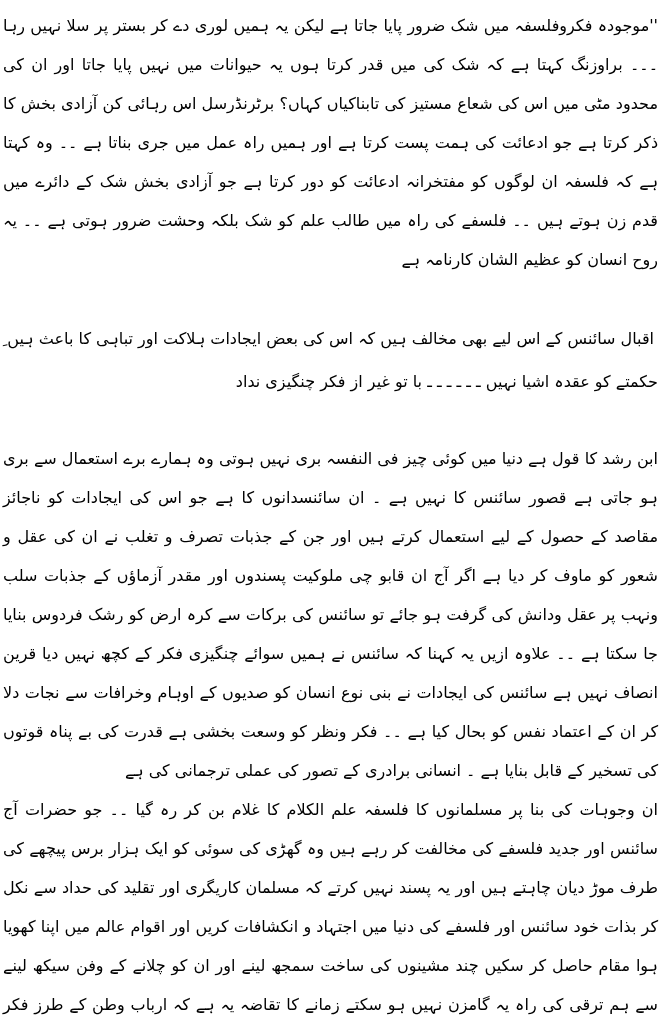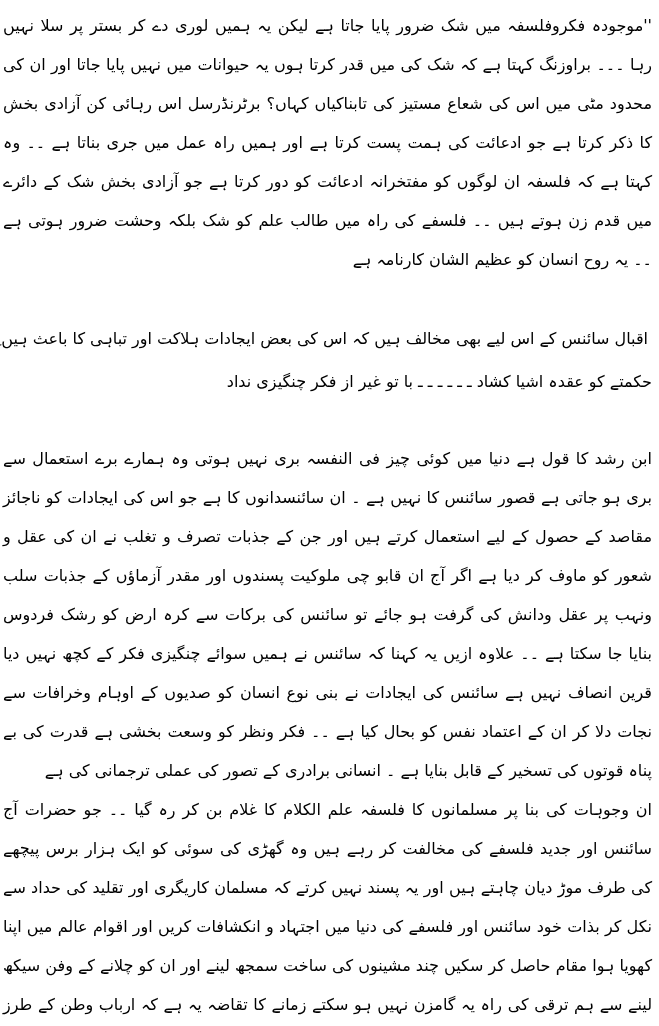--- a/index.html
+++ b/index.html
@@ -13,21 +13,21 @@
     height: 1026px;
     margin: 0 auto;
     background: #ffffff;
     color: #000000;
     overflow: hidden;
     direction: rtl;
     font-family: "DejaVu Sans", sans-serif;
     font-size: 16px;
     line-height: 39px;
     box-sizing: border-box;
-    padding: 6px 7px 0 3px;
+    padding: 6px 1px 0 3px;
   }
   .para {
     text-align: justify;
     text-align-last: auto;
     margin: 0;
   }
   .single-line {
     text-align: right;
     white-space: nowrap;
     margin: 4px;
@@ -42,19 +42,19 @@
 </style>
 </head>
 <body>
 
 <div class="page">
 
   <p class="para">''موجودہ فکروفلسفہ میں شک ضرور پایا جاتا ہے لیکن یہ ہمیں لوری دے کر بستر پر سلا نہیں رہا ۔۔۔ براوزنگ کہتا ہے کہ شک کی میں قدر کرتا ہوں یہ حیوانات میں نہیں پایا جاتا اور ان کی محدود مٹی میں اس کی شعاع مستیز کی تابناکیاں کہاں؟ برٹرنڈرسل اس رہائی کن آزادی بخش کا ذکر کرتا ہے جو ادعائت کی ہمت پست کرتا ہے اور ہمیں راہ عمل میں جری بناتا ہے ۔۔ وہ کہتا ہے کہ فلسفہ ان لوگوں کو مفتخرانہ ادعائت کو دور کرتا ہے جو آزادی بخش شک کے دائرے میں قدم زن ہوتے ہیں ۔۔ فلسفے کی راہ میں طالب علم کو شک بلکہ وحشت ضرور ہوتی ہے ۔۔ یہ روح انسان کو عظیم الشان کارنامہ ہے</p>
 
   <p class="single-line gap-top-lg">اقبال سائنس کے اس لیے بھی مخالف ہیں کہ اس کی بعض ایجادات ہلاکت اور تباہی کا باعث ہیں ِ</p>
 
-  <p class="verse-line gap-top-md">حکمتے کو عقدہ اشیا کشاد ـ ـ ـ ـ ـ ـ با تو غیر از فکر چنگیزی نداد</p>
+  <p class="verse-line gap-top-md">حکمتے کو عقدہ اشیا نہیں ـ ـ ـ ـ ـ ـ با تو غیر از فکر چنگیزی نداد</p>
 
   <p class="para gap-top-md">ابن رشد کا قول ہے دنیا میں کوئی چیز فی النفسہ بری نہیں ہوتی وہ ہمارے برے استعمال سے بری ہو جاتی ہے قصور سائنس کا نہیں ہے ۔ ان سائنسدانوں کا ہے جو اس کی ایجادات کو ناجائز مقاصد کے حصول کے لیے استعمال کرتے ہیں اور جن کے جذبات تصرف و تغلب نے ان کی عقل و شعور کو ماوف کر دیا ہے اگر آج ان قابو چی ملوکیت پسندوں اور مقدر آزماؤں کے جذبات سلب ونہب پر عقل ودانش کی گرفت ہو جائے تو سائنس کی برکات سے کرہ ارض کو رشک فردوس بنایا جا سکتا ہے ۔۔ علاوہ ازیں یہ کہنا کہ سائنس نے ہمیں سوائے چنگیزی فکر کے کچھ نہیں دیا قرین انصاف نہیں ہے سائنس کی ایجادات نے بنی نوع انسان کو صدیوں کے اوہام وخرافات سے نجات دلا کر ان کے اعتماد نفس کو بحال کیا ہے ۔۔ فکر ونظر کو وسعت بخشی ہے قدرت کی بے پناہ قوتوں کی تسخیر کے قابل بنایا ہے ۔ انسانی برادری کے تصور کی عملی ترجمانی کی ہے</p>
 
   <p class="para">ان وجوہات کی بنا پر مسلمانوں کا فلسفہ علم الکلام کا غلام بن کر رہ گیا ۔۔ جو حضرات آج سائنس اور جدید فلسفے کی مخالفت کر رہے ہیں وہ گھڑی کی سوئی کو ایک ہزار برس پیچھے کی طرف موڑ دیان چاہتے ہیں اور یہ پسند نہیں کرتے کہ مسلمان کاریگری اور تقلید کی حداد سے نکل کر بذات خود سائنس اور فلسفے کی دنیا میں اجتہاد و انکشافات کریں اور اقوام عالم میں اپنا کھویا ہوا مقام حاصل کر سکیں چند مشینوں کی ساخت سمجھ لینے اور ان کو چلانے کے وفن سیکھ لینے سے ہم ترقی کی راہ یہ گامزن نہیں ہو سکتے زمانے کا تقاضہ یہ ہے کہ ارباب وطن کے طرز فکر ونظر میں تبدیلی پیدا کی جائے اور ان کے علمی تجسس اور تحقیق کی صلاحیتوں کا اجاگر کیا جائے لیکن اقبال اور ان کے متعبین عقلی علوم کی تدریس کی مخالفت کر رہے ہیں وہ مسلمان طلبہ کے ''دل'' کی تربیت کرنا چاہتے ہیں لیکن دماغ کی جلا پسند نہیں</p>
 
 </div>
 
 </body></html>

